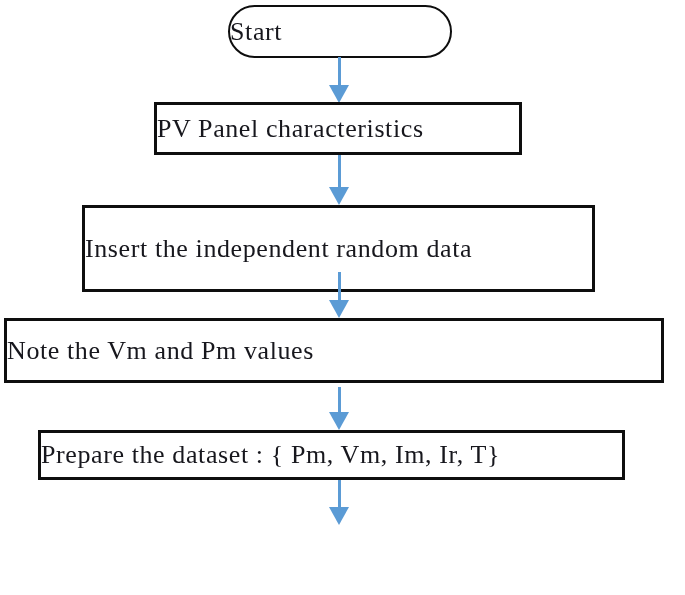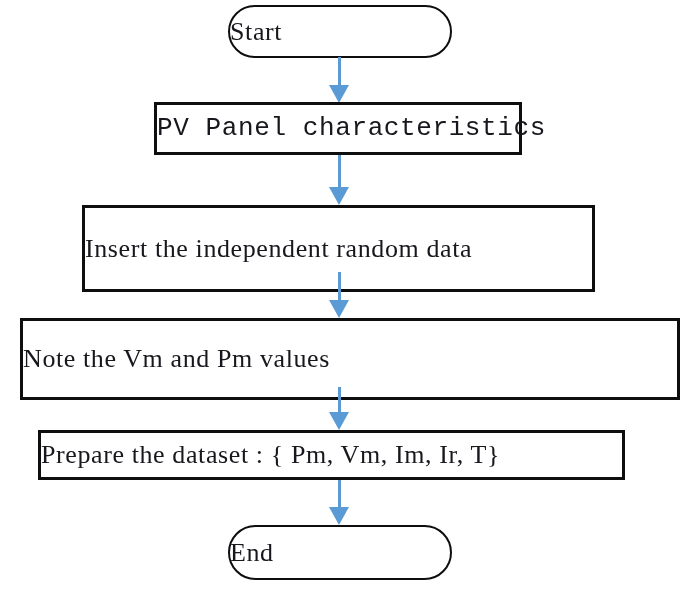--- a/index.html
+++ b/index.html
@@ -65,53 +65,50 @@
 
   <div class="node terminator" style="left:228px; top:5px; width:224px; height:53px;">
     <span class="node-line">Start</span>
   </div>
 
   <div class="arrow" style="left:329px; top:57px; height:46px;">
     <div class="stem"></div>
     <div class="head"></div>
   </div>
 
-  <div class="node" style="left:154px; top:102px; width:368px; height:53px;font-family:Liberation Mono, monospace;">
+  <div class="node" style="left:154px; top:102px; width:368px; height:53px;">
     <span class="node-line">PV Panel characteristics</span>
   </div>
 
   <div class="arrow" style="left:329px; top:155px; height:50px;">
     <div class="stem"></div>
     <div class="head"></div>
   </div>
 
   <div class="node" style="left:82px; top:205px; width:513px; height:87px;">
     <span class="node-line">Insert the independent random data</span>
   </div>
 
   <div class="arrow" style="left:329px; top:272px; height:46px;">
     <div class="stem"></div>
     <div class="head"></div>
   </div>
 
-  <div class="node" style="left:20px; top:318px; width:660px; height:82px;">
+  <div class="node" style="left:4px; top:318px; width:660px; height:65px;">
     <span class="node-line">Note the Vm and Pm values</span>
   </div>
 
   <div class="arrow" style="left:329px; top:387px; height:43px;">
     <div class="stem"></div>
     <div class="head"></div>
   </div>
 
   <div class="node" style="left:38px; top:430px; width:587px; height:50px;">
     <span class="node-line">Prepare the dataset : { Pm, Vm, Im, Ir, T}</span>
   </div>
 
   <div class="arrow" style="left:329px; top:480px; height:45px;">
     <div class="stem"></div>
     <div class="head"></div>
   </div>
 
-  <div class="node terminator" style="left:228px; top:525px; width:224px; height:55px;">
-    <span class="node-line">End</span>
-  </div>
 
 </div>
 
 </body></html>

